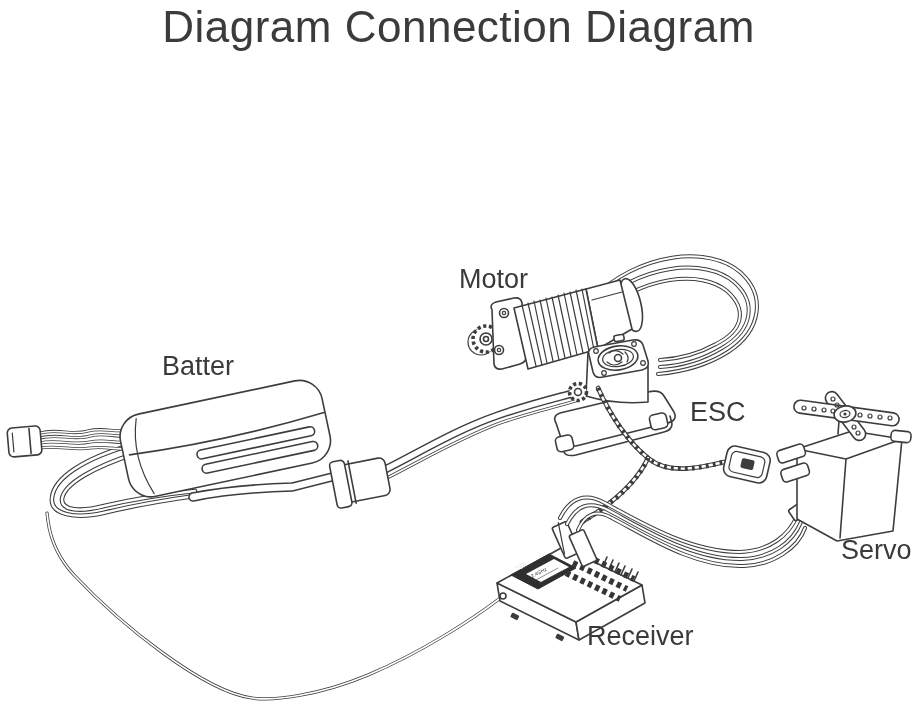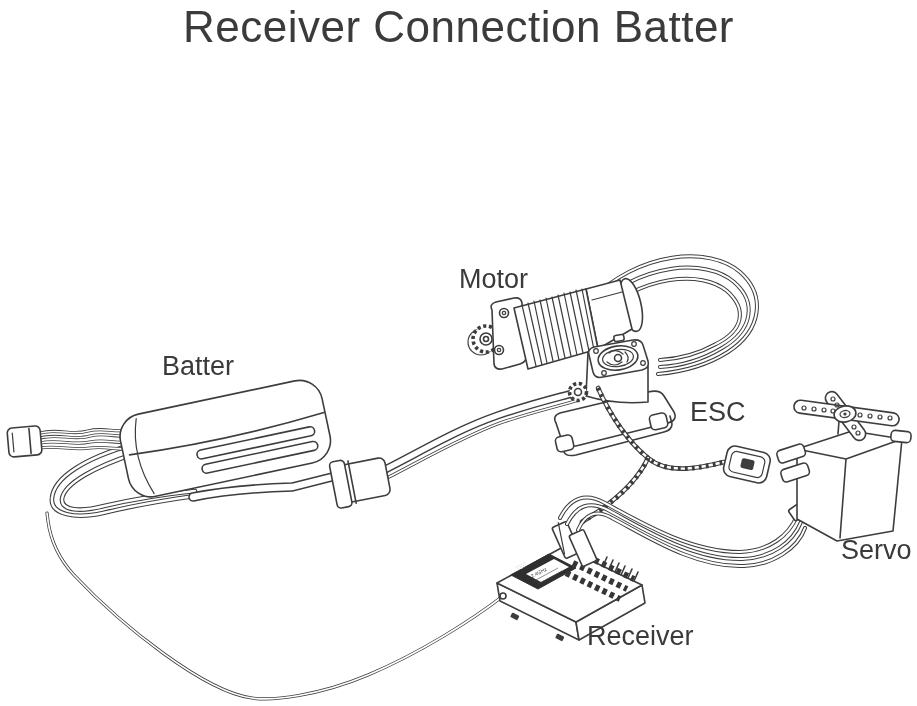--- a/index.html
+++ b/index.html
@@ -27,21 +27,21 @@
   .pins{stroke:#363636;stroke-width:6;stroke-dasharray:4.5 3.6;fill:none;}
   .teeth{stroke:#3d3d3d;stroke-width:3.6;fill:#fff;stroke-dasharray:3.2 2.6;}
   .label{font-size:27px;fill:#3a3a3a;}
   .micro-w{font-size:6.5px;fill:#ededed;font-weight:bold;}
   .micro-d{font-size:5px;fill:#333;}
 </style>
 </head>
 <body>
 
 <div class="stage">
-  <div class="title">Receiver Connection Batter</div>
+  <div class="title">Diagram Connection Diagram</div>
 
   <svg width="917" height="706" viewBox="0 0 917 706">
     <defs>
       <path id="w-ant" d="M503,596 C472,620 420,653 368,675 C318,696 272,701 252,698 C205,692 122,626 74,575 C61,561 51,543 48,521 L47,513"></path>
       <path id="w-loop-a" d="M131,445 C86,458 54,477 52,498 C50,515 76,519 103,513 C136,505 166,500 195,496"></path>
       <path id="w-loop-b" d="M134,454 C97,466 64,483 62,499 C61,511 81,512 104,506 C134,499 166,494 195,491"></path>
       <path id="w-sleeve" d="M193,497 C228,490 260,488 292,487 L332,477"></path>
       <path id="w-cab-a" d="M386,469 C420,452 456,430 496,416 C530,404 556,398 574,393"></path>
       <path id="w-cab-b" d="M389,477 C424,459 462,437 500,423 C532,412 560,406 578,400"></path>
       <path id="w-b1" d="M40,433 C58,428 72,436 88,431 C103,427 116,433 128,430"></path>

